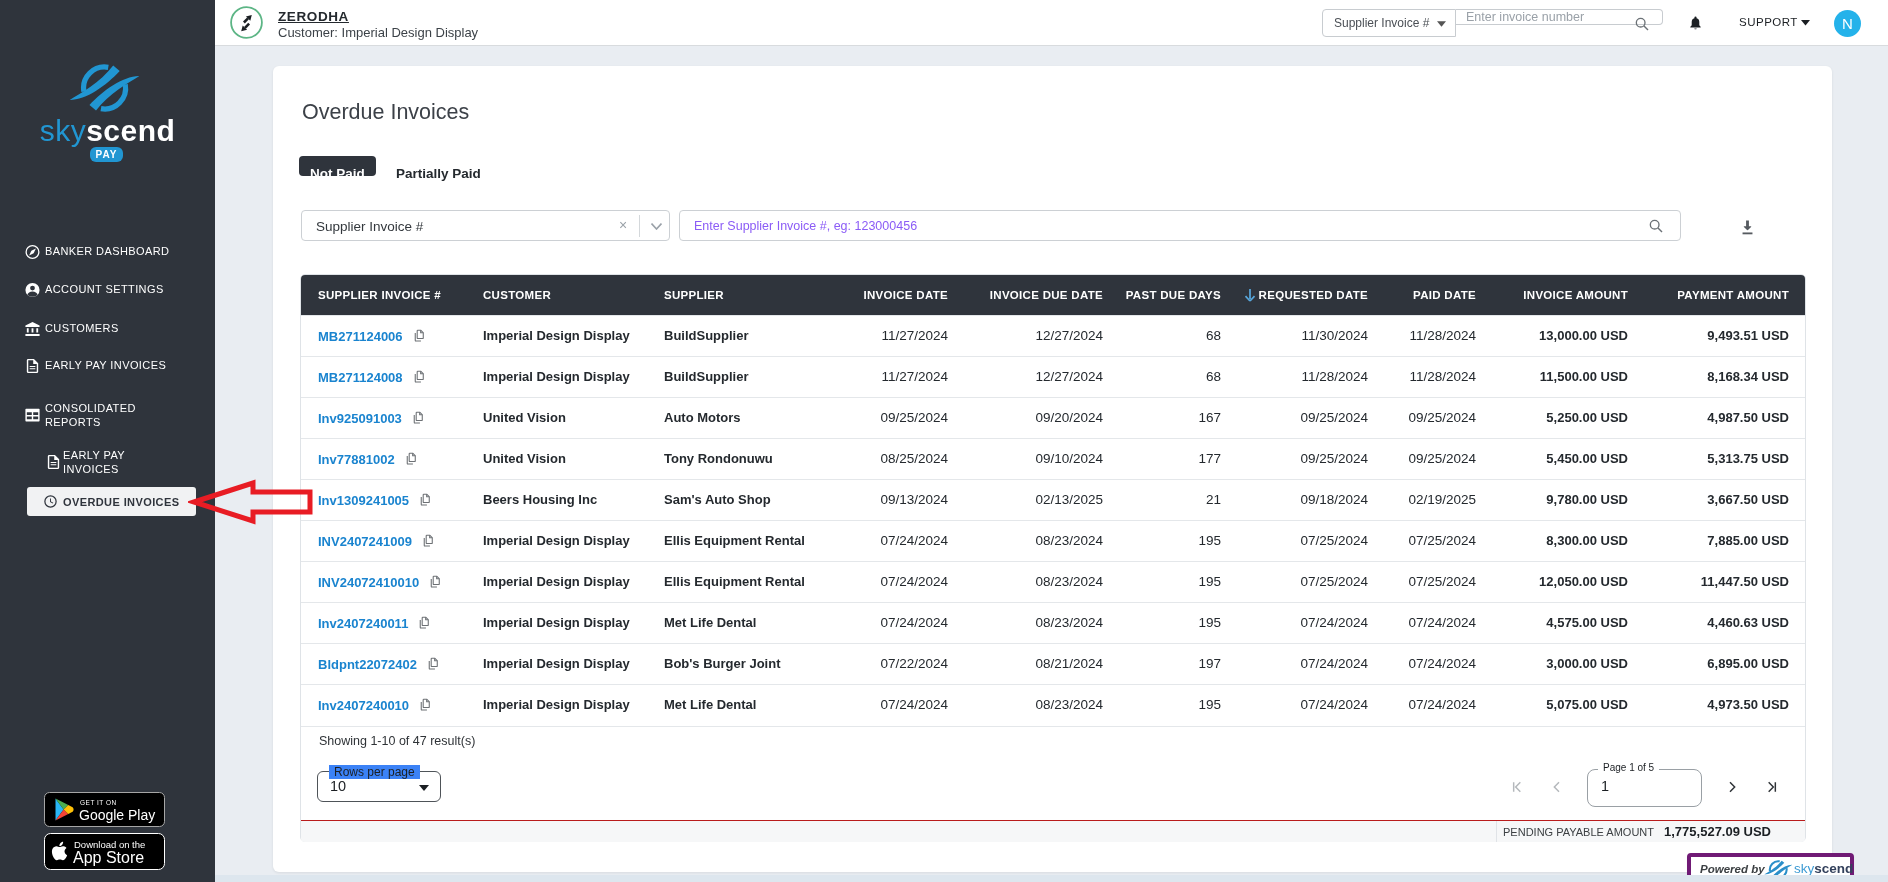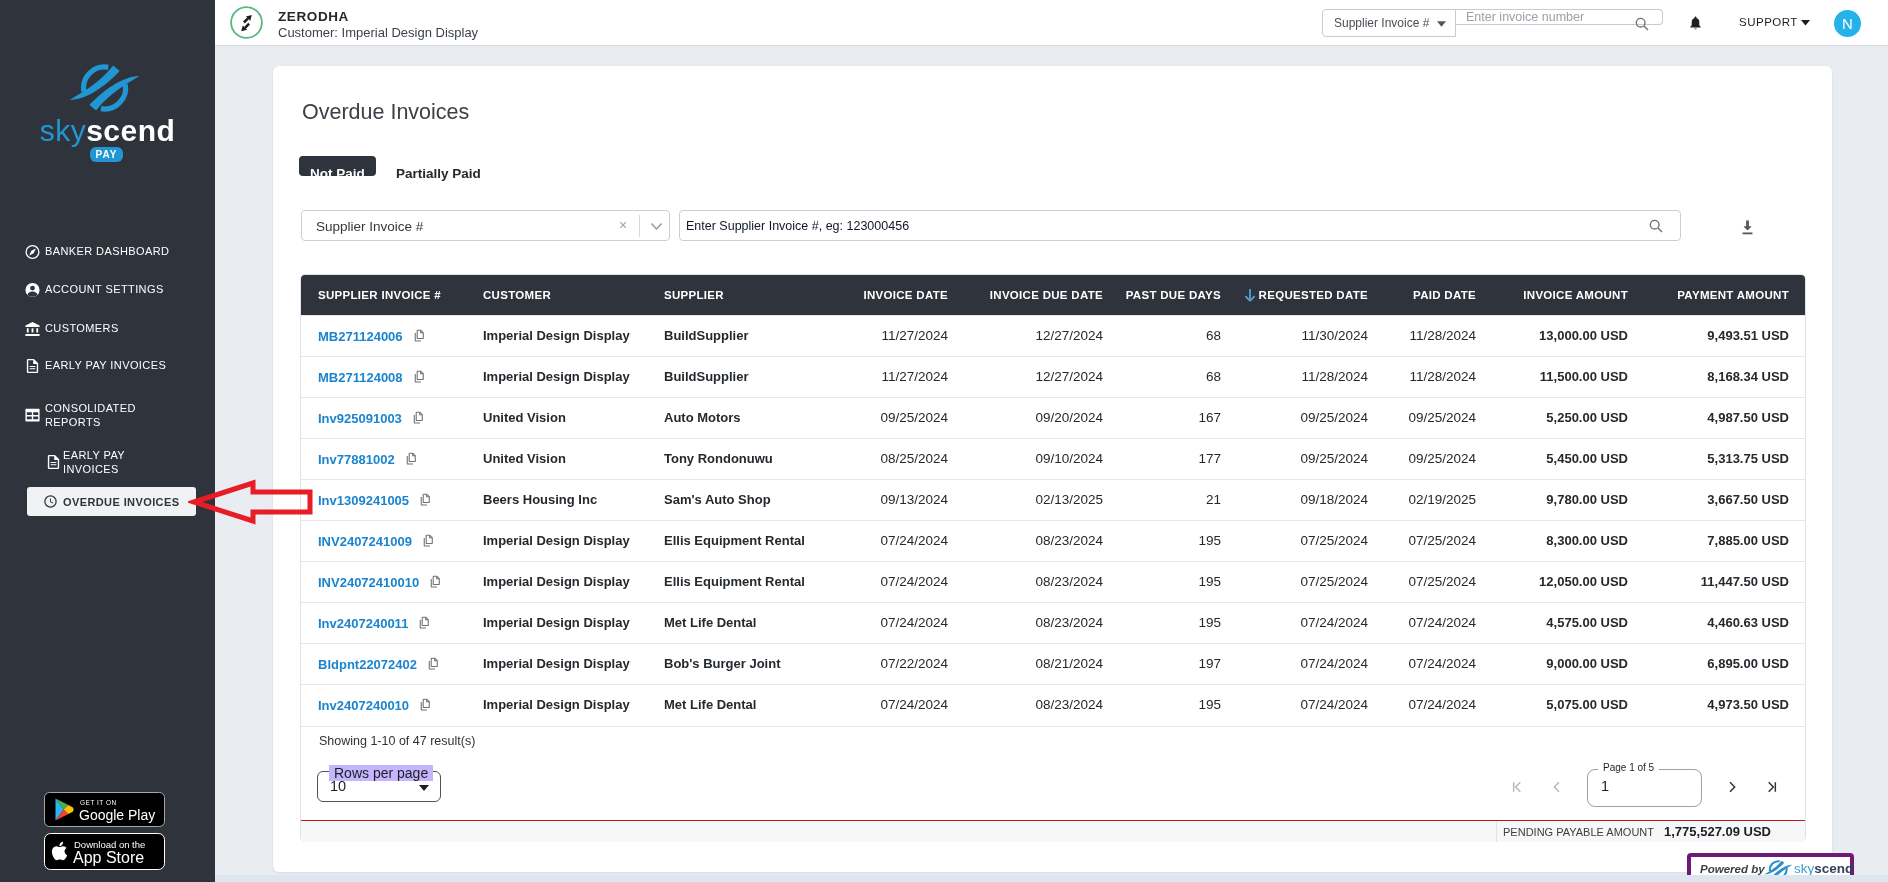--- a/index.html
+++ b/index.html
@@ -113,21 +113,21 @@
 <div id="header">
   <svg class="abs" style="left:15px; top:6px;" width="33" height="33" viewBox="0 0 33 33">
     <circle cx="16.5" cy="16.5" r="15.4" fill="#fff" stroke="#5cb585" stroke-width="1.8"></circle>
     <g stroke="#1b1f23" stroke-width="2.6" fill="none">
       <line x1="13.9" y1="16.5" x2="18" y2="12.4"></line>
       <line x1="19.1" y1="17.7" x2="15" y2="21.8"></line>
     </g>
     <path d="M21.8,8.9 L15.9,10.4 L20.3,14.8 Z" fill="#1b1f23"></path>
     <path d="M11.2,25.3 L17.1,23.8 L12.7,19.4 Z" fill="#1b1f23"></path>
   </svg>
-  <div class="abs" style="left:63px; top:9px; font-size:13.5px; font-weight:bold; color:#24292e; letter-spacing:.6px;">ZERODHA</div>
+  <div class="abs" style="left:63px; top:9px; font-size:13.5px; font-weight:bold; color:#24292e; letter-spacing:.6px;text-decoration:underline;">ZERODHA</div>
   <div class="abs" style="left:63px; top:25px; font-size:13px; color:#3c4248;">Customer: Imperial Design Display</div>
 
   <div class="abs" style="left:1107px; top:9px; width:134px; height:28px; border:1px solid #c8ccd0; border-radius:4px 0 0 4px; background:#fff;">
     <div class="abs" style="left:11px; top:50%; transform:translateY(-50%); font-size:12px; color:#4a4f55;">Supplier Invoice #</div>
     <svg class="abs" style="right:9px; top:11px;" width="9" height="6" viewBox="0 0 10 6">
         <path d="M0 0 L5 6 L10 0 Z" fill="#555"></path>
       </svg>
   </div>
   <div class="abs" style="left:1241px; top:9px; width:207px; height:16px; border:1px solid #c8ccd0; border-left:none; border-radius:0 4px 4px 0; background:#fff;text-decoration:underline;">
     <div class="abs" style="left:10px; top:50%; transform:translateY(-50%); font-size:12.5px; color:#9aa1a8;">Enter invoice number</div>
@@ -153,21 +153,21 @@
 
   <div class="abs" style="left:28px; top:144px; width:369px; height:31px; border:1px solid #ccd0d4; border-radius:4px; background:#fff;">
     <div class="abs" style="left:14px; top:50%; transform:translateY(-50%); font-size:13.5px; color:#33383d;">Supplier Invoice #</div>
     <div class="abs" style="left:317px; top:6px; color:#9aa1a8; font-size:14px;">×</div>
     <div class="abs" style="left:337px; top:4px; width:1px; height:22px; background:#d4d8db;"></div>
     <svg class="abs" style="left:349px; top:12px;" width="11" height="7" viewBox="0 0 11 7" fill="none" stroke="#9aa1a8" stroke-width="1.6">
         <path d="M0.5 0.5 L5.5 6 L10.5 0.5"></path>
       </svg>
   </div>
   <div class="abs" style="left:406px; top:144px; width:1002px; height:31px; border:1px solid #ccd0d4; border-radius:4px; background:#fff;">
-    <div class="abs" style="left:6px; top:50%; transform:translateY(-50%); font-size:12.5px; color:#0f172a;">Enter Supplier Invoice #, eg: 123000456</div>
+    <div class="abs" style="left:14px; top:50%; transform:translateY(-50%); font-size:12.5px; color:#8b5cf6;">Enter Supplier Invoice #, eg: 123000456</div>
     <svg class="abs" style="right:16px; top:7px;" width="16" height="16" viewBox="0 0 24 24" fill="none" stroke="#6b7176" stroke-width="2">
         <circle cx="10" cy="10" r="6.5"></circle>
         <line x1="15" y1="15" x2="21" y2="21"></line>
       </svg>
   </div>
   <svg class="abs" style="left:1466px; top:153px;" width="17" height="17" viewBox="0 0 24 24" fill="#565b60">
       <path d="M12 2v11M12 16l-5.5-5.5h3.5V2h4v8.5h3.5L12 16z"></path>
       <path d="M12 16l-5.5-5.5h11L12 16z" fill="#565b60"></path>
       <rect x="5" y="19" width="14" height="2.6"></rect>
     </svg>
@@ -335,21 +335,21 @@
                 <path fill="#fff" d="M10.8 2.2 H16.2 L20.8 6.8 V16.4 A1.2 1.2 0 0 1 19.6 17.6 H10.8 A1.2 1.2 0 0 1 9.6 16.4 V3.4 A1.2 1.2 0 0 1 10.8 2.2 Z"></path>
                 <path d="M16 2.5 V7 H20.6"></path>
               </svg></td>
         <td class="l b">Imperial Design Display</td>
         <td class="l b">Bob's Burger Joint</td>
         <td class="r">07/22/2024</td>
         <td class="r">08/21/2024</td>
         <td class="r">197</td>
         <td class="r">07/24/2024</td>
         <td class="r">07/24/2024</td>
-        <td class="r b">9,000.00 USD</td>
+        <td class="r b">3,000.00 USD</td>
         <td class="r b">6,895.00 USD</td>
       </tr>
       <tr>
         <td class="l"><a class="inv">Inv2407240010</a><svg class="copy" width="13" height="15" viewBox="0 0 24 24" fill="none" stroke="#6d7175" stroke-width="2">
                 <path d="M6 7.5 L6 21 A1.3 1.3 0 0 0 7.3 22.3 L16.5 22.3"></path>
                 <path fill="#fff" d="M10.8 2.2 H16.2 L20.8 6.8 V16.4 A1.2 1.2 0 0 1 19.6 17.6 H10.8 A1.2 1.2 0 0 1 9.6 16.4 V3.4 A1.2 1.2 0 0 1 10.8 2.2 Z"></path>
                 <path d="M16 2.5 V7 H20.6"></path>
               </svg></td>
         <td class="l b">Imperial Design Display</td>
         <td class="l b">Met Life Dental</td>
@@ -361,21 +361,21 @@
         <td class="r b">5,075.00 USD</td>
         <td class="r b">4,973.50 USD</td>
       </tr>
     </tbody>
       </table>
     <div class="abs" style="left:0; top:451px; width:1504px; height:29px; border-top:1px solid #e4e7ea; font-size:12.5px; color:#2f3337;">
         <span style="position:absolute; left:18px; top:7px;">Showing 1-10 of 47 result(s)</span>
       </div>
     <div class="abs" style="left:0; top:480px; width:1504px; height:65px;">
       <div class="abs" style="left:16px; top:16px; width:124px; height:31px; border:1px solid #4e5358; border-radius:6px;">
-        <div class="abs" style="left:11px; top:-7px; background:#c4b5fd; padding:0 5px; font-size:14px; color:#1b1f23;">Rows per page</div>
+        <div class="abs" style="left:11px; top:-7px; background:#3b82f6; padding:0 5px; font-size:12px; color:#1b1f23;">Rows per page</div>
         <div class="abs" style="left:12px; top:6px; font-size:14.5px; color:#1b1f23;">10</div>
         <svg class="abs" style="right:11px; top:13px;" width="10" height="6" viewBox="0 0 10 6">
             <path d="M0 0 L5 6 L10 0 Z" fill="#1b1f23"></path>
           </svg>
       </div>
       <svg class="abs" style="left:1208px; top:24px;" width="16" height="16" viewBox="0 0 24 24" fill="none" stroke="#b4b8bc" stroke-width="2.2">
           <path d="M17 5l-7 7 7 7M7 5v14"></path>
         </svg>
       <svg class="abs" style="left:1248px; top:24px;" width="16" height="16" viewBox="0 0 24 24" fill="none" stroke="#b4b8bc" stroke-width="2.2">
           <path d="M15 5l-7 7 7 7"></path>

